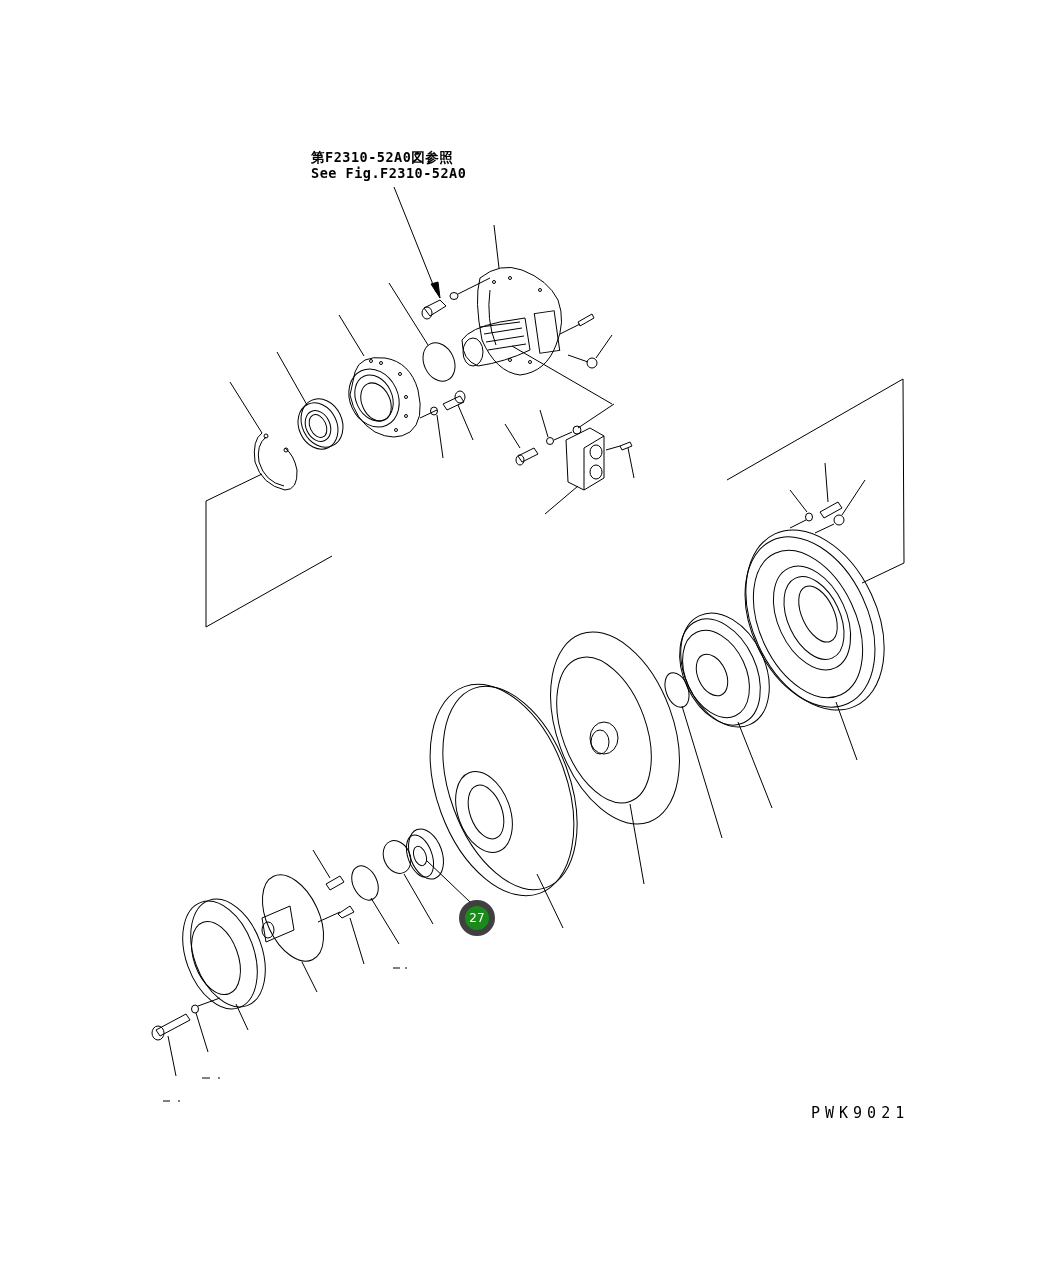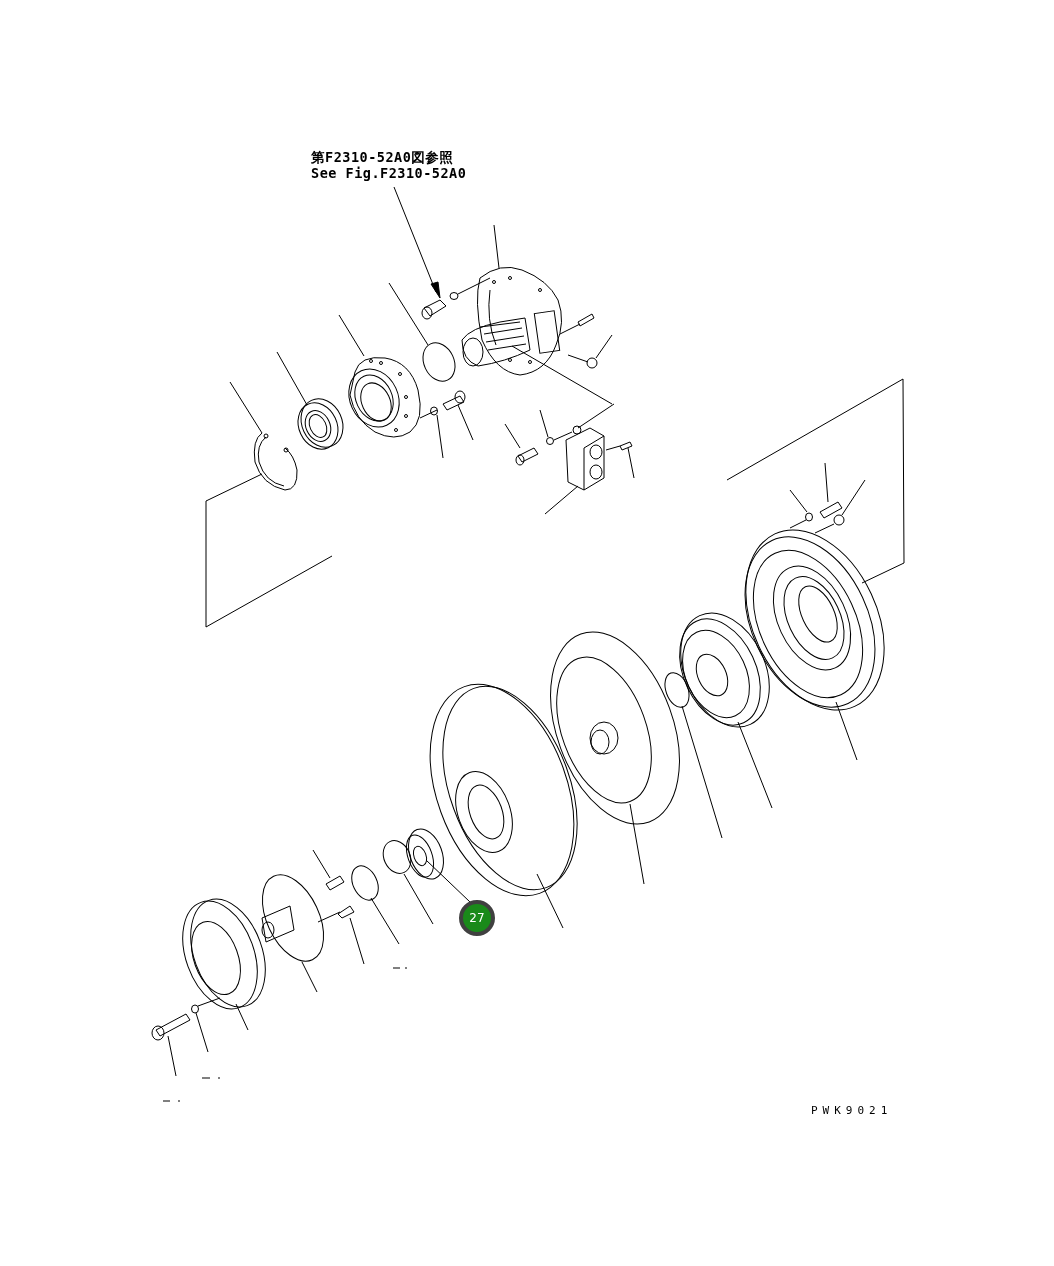--- a/index.html
+++ b/index.html
@@ -1,22 +1,22 @@
 <!DOCTYPE html>
 <html><head>
 <meta charset="utf-8">
 <style>
   html, body { margin: 0; padding: 0; background: #ffffff; }
   body { width: 1054px; height: 1266px; position: relative; overflow: hidden; font-family: "DejaVu Sans Mono", monospace; }
   .ref-note { position: absolute; left: 311px; top: 149px; font-family: "DejaVu Sans Mono", monospace; font-size: 13.5px; line-height: 16px; color: #000; letter-spacing: 0.5px; }
   .ref-note div { white-space: pre; font-weight: bold; }
   .drawing { position: absolute; left: 0; top: 0; }
   .drawing line, .drawing path, .drawing ellipse, .drawing rect, .drawing polyline, .drawing polygon, .drawing circle { fill: none; stroke: #000; stroke-width: 1; }
-  .callout { position: absolute; left: 459px; top: 900px; width: 36px; height: 36px; border-radius: 50%; background: #1a8a1a; border: 4px solid #404040; box-sizing: border-box; display: flex; align-items: center; justify-content: center; color: #ffffff; font-family: "DejaVu Sans", sans-serif; font-size: 12px; cursor: pointer; }
-  .drawing-code { position: absolute; left: 811px; top: 1104px; font-family: "DejaVu Sans Mono", monospace; font-size: 11px; letter-spacing: 5px; color: #000; }
+  .callout { position: absolute; left: 459px; top: 900px; width: 36px; height: 36px; border-radius: 50%; background: #1a8a1a; border: 6px solid #404040; box-sizing: border-box; display: flex; align-items: center; justify-content: center; color: #ffffff; font-family: "DejaVu Sans", sans-serif; font-size: 12px; cursor: pointer; }
+  .drawing-code { position: absolute; left: 811px; top: 1104px; font-family: "DejaVu Sans Mono", monospace; font-size: 15px; letter-spacing: 5px; color: #000; }
 </style>
 </head>
 <body>
 
 <div class="ref-note">
   <div>第F2310-52A0図参照</div>
   <div>See Fig.F2310-52A0</div>
 </div>
 
 <svg class="drawing" width="1054" height="1266" viewBox="0 0 1054 1266">

